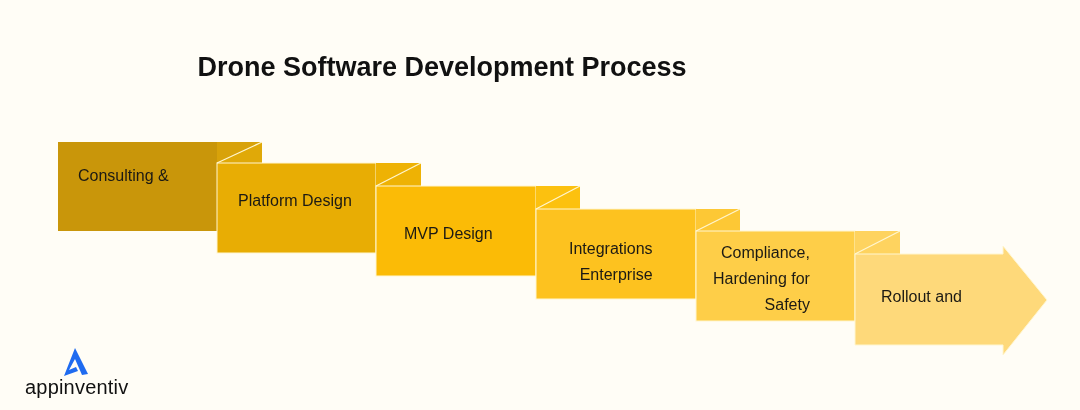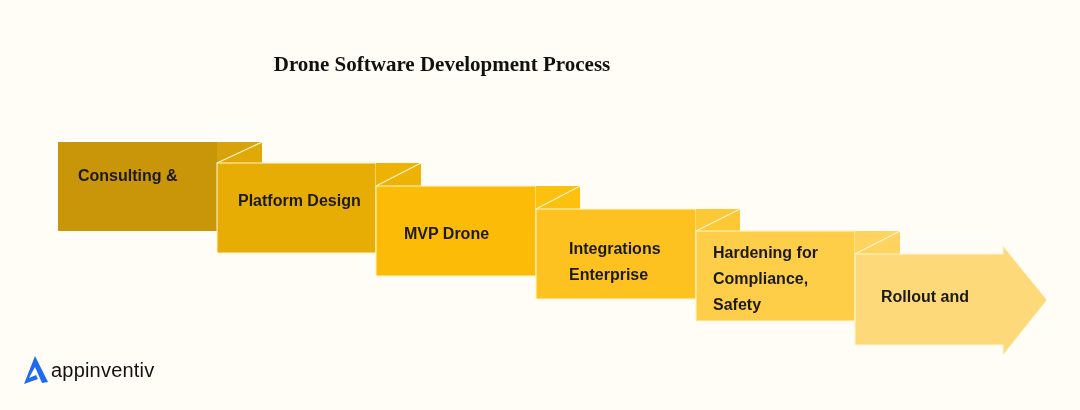--- a/index.html
+++ b/index.html
@@ -1,20 +1,20 @@
 <!DOCTYPE html>
 <html><head>
 <meta charset="utf-8">
 <style>
   html, body { margin:0; padding:0; }
   body { width:1080px; height:410px; background:#fffdf6; position:relative; overflow:hidden; font-family:"Liberation Sans", sans-serif; }
-  .title { position:absolute; top:52px; left:0; width:884px; text-align:center; font-size:21px; font-weight:bold; color:#111;font-family:Liberation Serif, serif; }
+  .title { position:absolute; top:52px; left:0; width:884px; text-align:center; font-size:27px; font-weight:bold; color:#111; }
   svg.diagram { position:absolute; left:0; top:0; }
-  .label { position:absolute; font-size:16px; font-weight:bold; color:#1c1a14; line-height:26px; }
-  .logo { position:absolute; left:22px; top:356px; display:flex; align-items:center; }
+  .label { position:absolute; font-size:16px; font-weight:normal; color:#1c1a14; line-height:26px;text-align:right; }
+  .logo { position:absolute; left:22px; top:348px; display:flex; align-items:center;flex-direction:column; }
   .logo-text { font-size:20px; color:#111; margin-left:3px; letter-spacing:0.2px; }
 </style>
 </head>
 <body>
 
 <div class="title">Drone Software Development Process</div>
 
 <svg class="diagram" width="1080" height="410">
 
   <g>
@@ -53,29 +53,29 @@
   </g>
 </svg>
 
 <div class="label" style="left:78px; top:163px;">
   <div>Consulting &amp;</div>
 </div>
 <div class="label" style="left:238px; top:188px;">
     <div>Platform Design</div>
 </div>
 <div class="label" style="left:404px; top:221px;">
-  <div>MVP Drone</div>
+  <div>MVP Design</div>
 </div>
 <div class="label" style="left:569px; top:236px;">
   <div>Integrations</div>
     <div>Enterprise</div>
 </div>
 <div class="label" style="left:713px; top:240px;">
-  <div>Hardening for</div>
-    <div>Compliance,</div>
+  <div>Compliance,</div>
+    <div>Hardening for</div>
     <div>Safety</div>
 </div>
 <div class="label" style="left:877px; top:273px;">
   <div style="padding-left:4px;margin-top:11px;">Rollout and</div>
 </div>
 
 <div class="logo">
   <svg width="26" height="28" viewBox="0 0 26 28">
     <polygon points="13,0 26,26 20,27 13,11 7,22 14,19 16,23 2,28" fill="#1f6bf0"></polygon>
   </svg>

